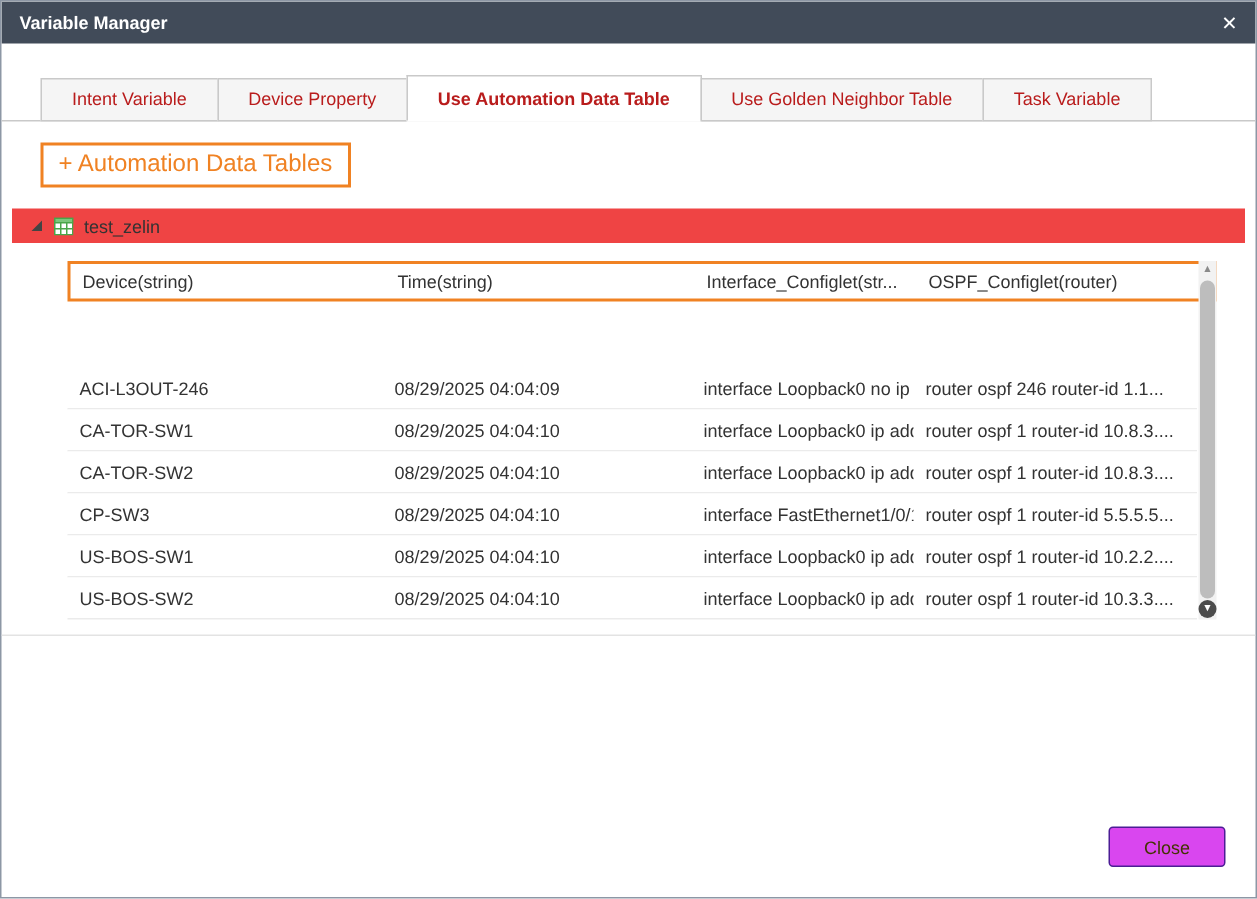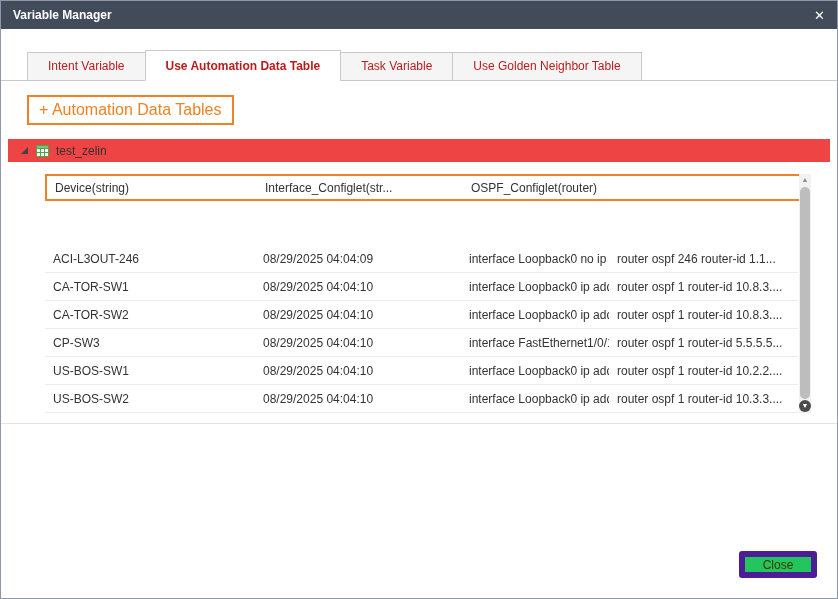--- a/index.html
+++ b/index.html
@@ -126,44 +126,45 @@
   }
   
   .divider { margin-top: 10px; border-top: 1px solid #e3e3e3; height: 0; }
   
   .close-btn {
     position: absolute;
     right: 20px;
     bottom: 20px;
     width: 78px;
     height: 27px;
-    background: #22c55e;
-    border: 6px solid #4c1d95;
+    background: #d946ef;
+    border: 1px solid #4c1d95;
     border-radius: 3px;
     color: #433400;
     font-size: 12px;
     cursor: pointer;
     font-family: "Liberation Sans", sans-serif;
   }
 </style>
 </head>
 <body>
 
 <div class="dialog">
 
   <div class="titlebar">
     <span class="title">Variable Manager</span>
     <span class="close-x">✕</span>
   </div>
 
   <div class="tabs">
     <div class="tab">Intent Variable</div>
+    <div class="tab">Device Property</div>
     <div class="tab active">Use Automation Data Table</div>
+    <div class="tab">Use Golden Neighbor Table</div>
     <div class="tab">Task Variable</div>
-    <div class="tab">Use Golden Neighbor Table</div>
   </div>
 
   <button class="add-btn">+ Automation Data Tables</button>
 
   <div class="tree-row">
     <span class="expander">
       <svg width="9" height="9" viewBox="0 0 9 9">
           <polygon points="8,1 8,8 1,8" fill="#444"></polygon>
         </svg>
     </span>
@@ -175,20 +176,21 @@
         <line x1="8.5" y1="3.5" x2="8.5" y2="11.5" stroke="#4aa64a"></line>
         <line x1="0.5" y1="7.5" x2="12.5" y2="7.5" stroke="#4aa64a"></line>
       </svg>
     </span>
     <span class="label">test_zelin</span>
   </div>
 
   <div class="table-wrap">
     <div class="thead">
       <div class="th">Device(string)</div>
+      <div class="th">Time(string)</div>
       <div class="th">Interface_Configlet(str...</div>
       <div class="th">OSPF_Configlet(router)</div>
     </div>
     <div class="tbody">
       <div class="tr">
         <div class="td">ACI-L3OUT-246</div>
         <div class="td">08/29/2025 04:04:09</div>
         <div class="td">interface Loopback0 no ip ad...</div>
         <div class="td">router ospf 246 router-id 1.1...</div>
       </div>

